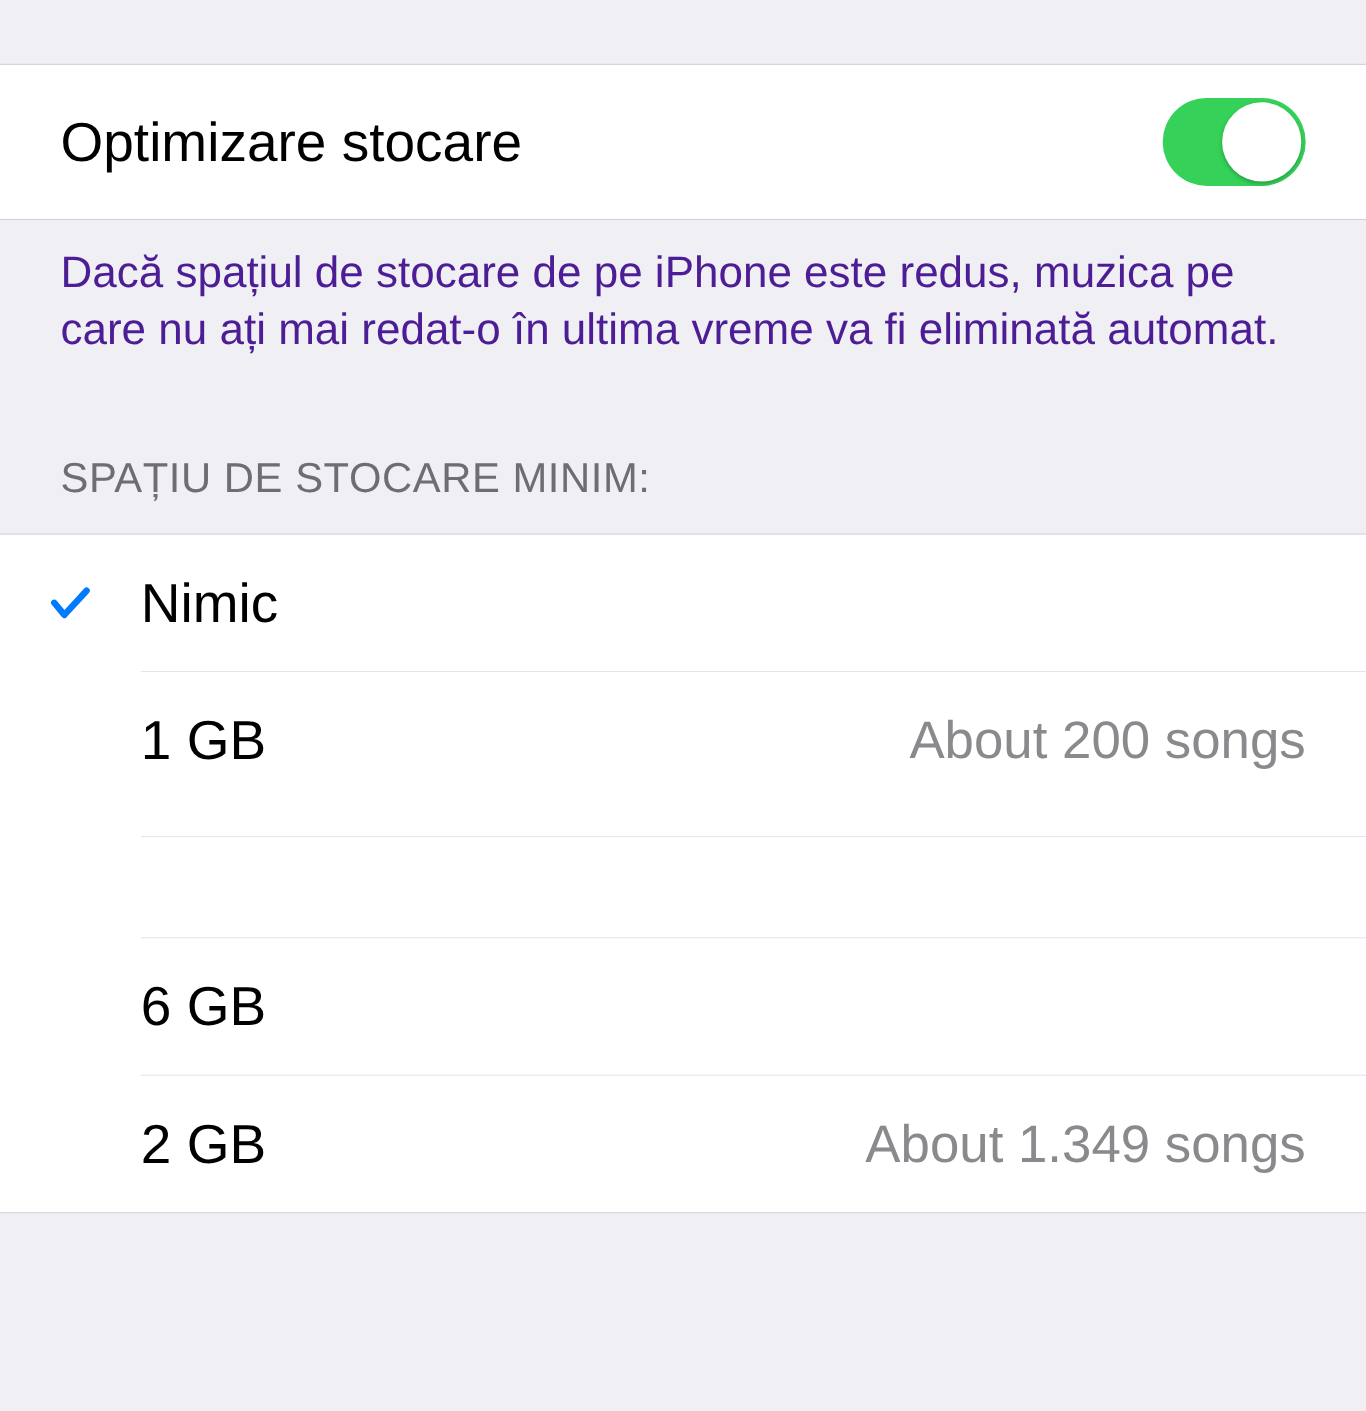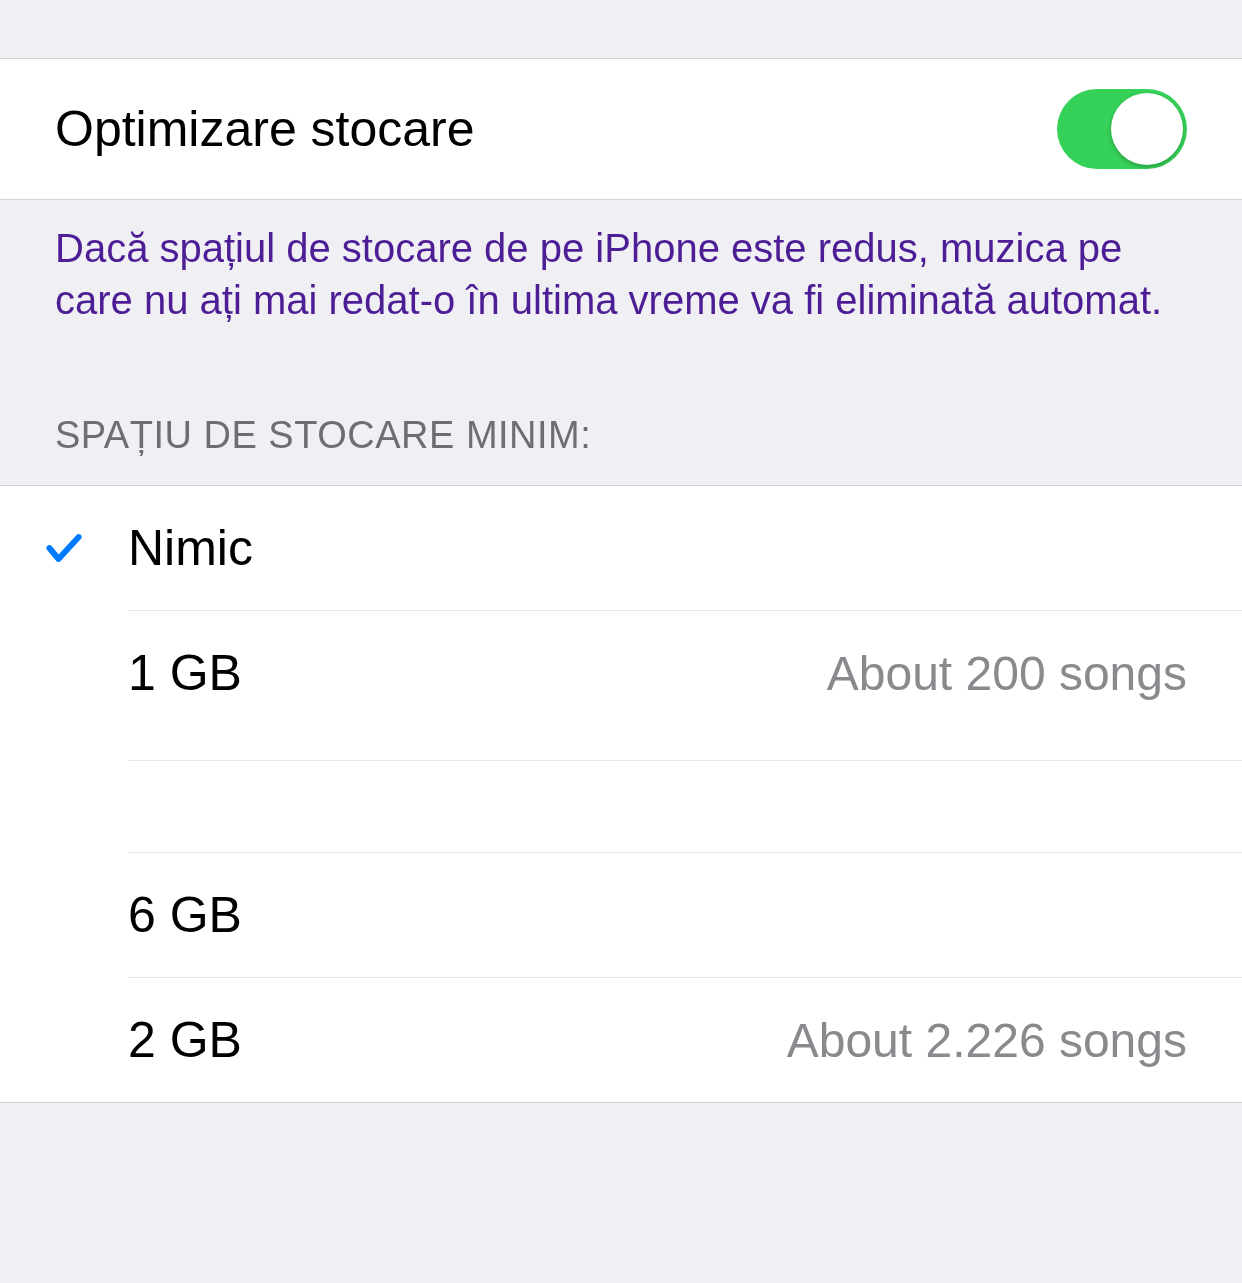--- a/index.html
+++ b/index.html
@@ -152,19 +152,19 @@
     <div class="check-col"></div>
     <div class="row-content">
       <span class="option-label">6 GB</span>
     </div>
   </div>
 
   <div class="option-row">
     <div class="check-col"></div>
     <div class="row-content">
       <span class="option-label">2 GB</span>
-      <span class="option-detail">About 2.226 songs</span>
+      <span class="option-detail">About 1.349 songs</span>
     </div>
   </div>
 
 </div>
 
 <div class="spacer-bottom"></div>
 
 </body></html>

